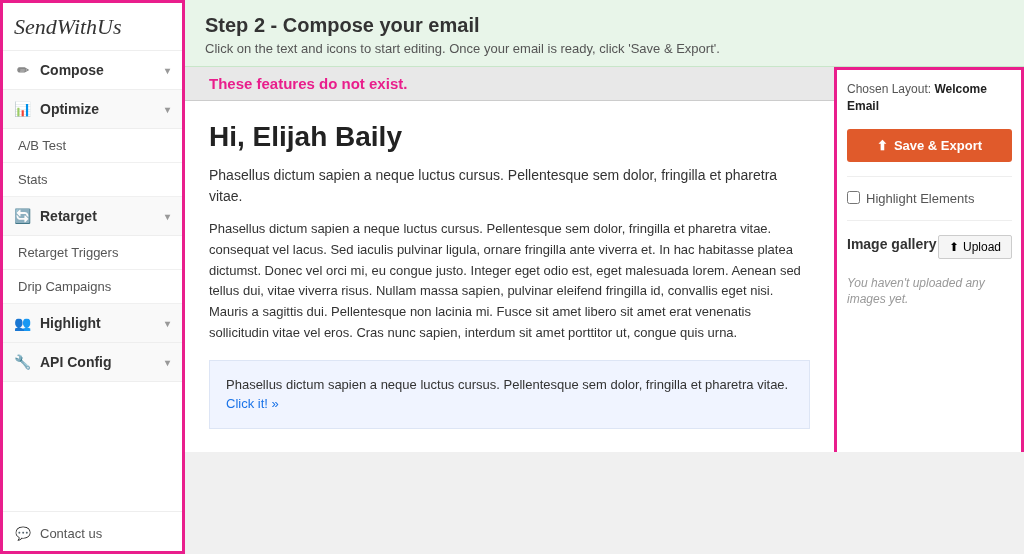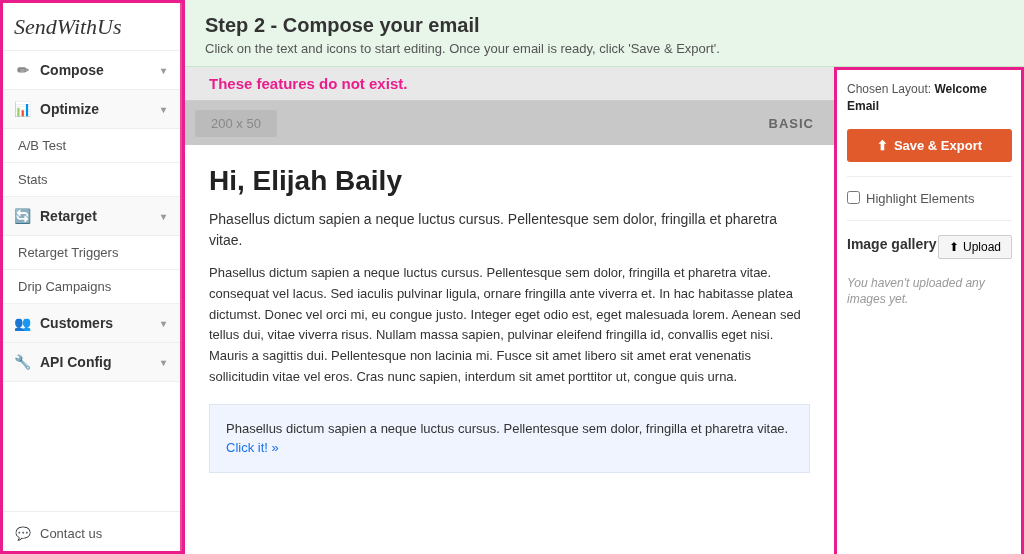--- a/index.html
+++ b/index.html
@@ -3,21 +3,21 @@
   <meta charset="utf-8">
   <style>
     * { box-sizing: border-box; margin: 0; padding: 0; }
     body { font-family: Arial, sans-serif; font-size: 13px; background: #f0f0f0; display: flex; height: 554px; overflow: hidden; }
 
     
     #sidebar {
       width: 185px;
       min-width: 185px;
       background: #fff;
-      border-right: 5px solid #ec4899;
+      border-right: 1px solid #ec4899;
       display: flex;
       flex-direction: column;
       height: 554px;
       overflow-y: auto;
       outline: 3px solid #e91e8c;
       outline-offset: -3px;
     }
 
     .sidebar-logo {
       padding: 14px 14px 10px;
@@ -72,21 +72,21 @@
       gap: 8px;
       font-size: 13px;
       cursor: pointer;
     }
 
     
     #main {
       flex: 1;
       display: flex;
       flex-direction: column;
-      height: 554px;
+      height: 452px;
       overflow-y: auto;
     }
 
     .step-header {
       background: #e8f5e9;
       padding: 14px 20px 10px;
       border-bottom: 1px solid #c8e6c9;
     }
     .step-header h1 {
       font-size: 20px;
@@ -324,21 +324,21 @@
   </div>
   <div class="sidebar-sub-item">
     <span>Retarget Triggers</span>
   </div>
   <div class="sidebar-sub-item">
     <span>Drip Campaigns</span>
   </div>
 
   <div class="sidebar-section-header">
     <span class="sidebar-icon">👥</span>
-    <span>Customers</span>
+    <span>Highlight</span>
     <span class="chevron">▾</span>
   </div>
 
   <div class="sidebar-section-header">
     <span class="sidebar-icon">🔧</span>
     <span>API Config</span>
     <span class="chevron">▾</span>
   </div>
 
   <div class="sidebar-contact">
@@ -356,24 +356,20 @@
   </div>
 
   <div class="email-editor-area">
 
     <div class="email-canvas">
 
       <div style="padding: 8px 14px; background:#e8e8e8; border-bottom:1px solid #ccc;">
         <span class="toolbar-features-warning">These features do not exist.</span>
       </div>
 
-      <div class="toolbar-bar">
-        <div class="toolbar-placeholder">200 x 50</div>
-        <div class="toolbar-basic-label">BASIC</div>
-      </div>
 
       <div class="email-body">
         <h2>Hi, Elijah Baily</h2>
         <p class="para1">Phasellus dictum sapien a neque luctus cursus. Pellentesque sem dolor, fringilla et pharetra vitae.</p>
         <p class="para2">Phasellus dictum sapien a neque luctus cursus. Pellentesque sem dolor, fringilla et pharetra vitae. consequat vel lacus. Sed iaculis pulvinar ligula, ornare fringilla ante viverra et. In hac habitasse platea dictumst. Donec vel orci mi, eu congue justo. Integer eget odio est, eget malesuada lorem. Aenean sed tellus dui, vitae viverra risus. Nullam massa sapien, pulvinar eleifend fringilla id, convallis eget nisi. Mauris a sagittis dui. Pellentesque non lacinia mi. Fusce sit amet libero sit amet erat venenatis sollicitudin vitae vel eros. Cras nunc sapien, interdum sit amet porttitor ut, congue quis urna.</p>
         <div class="email-cta-box">
           <span>Phasellus dictum sapien a neque luctus cursus. Pellentesque sem dolor, fringilla et pharetra vitae.</span>
           <a href="#">Click it! »</a>
         </div>
       </div>

